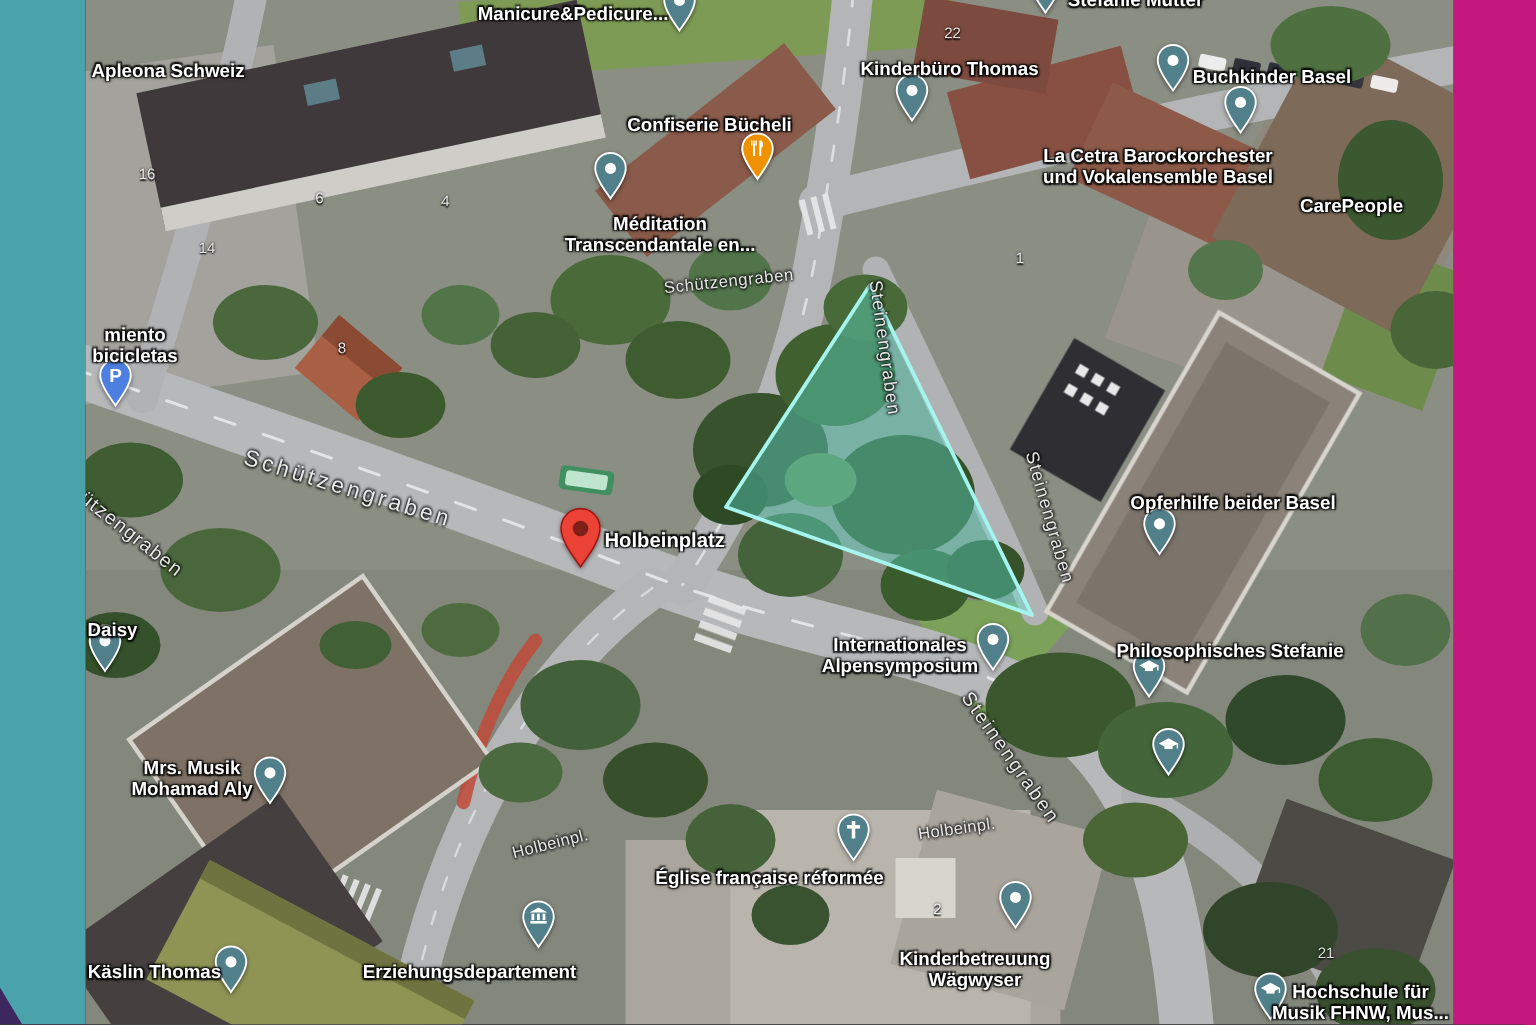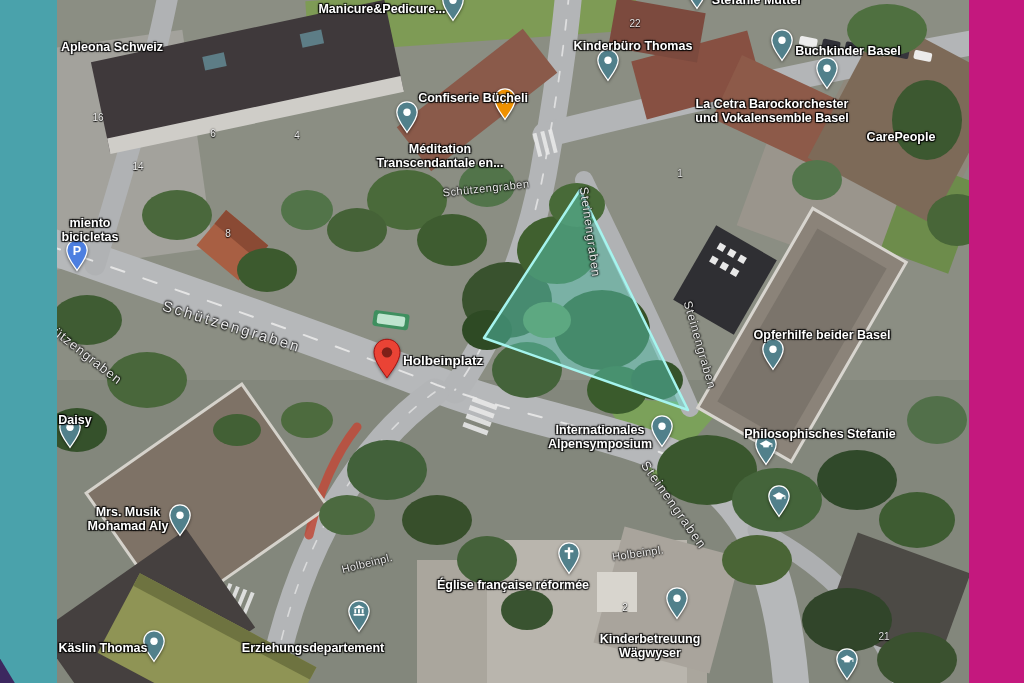--- a/index.html
+++ b/index.html
@@ -262,21 +262,21 @@
         <div>CarePeople</div>
       </div>
       <div class="pin" style="left: 448px; top: 121px;"><svg width="24" height="33" viewBox="0 0 24 34">
           <path d="M12 1C6 1 1.5 5.6 1.5 11.5c0 7.6 8.1 16.9 10.5 20.8 2.4-3.9 10.5-13.2 10.5-20.8C22.5 5.6 18 1 12 1z" fill="#ef9100" stroke="#fff" stroke-width="1.3"></path>
           <rect x="8.9" y="8.2" width="1.4" height="8.3" fill="#fff"></rect>
           <rect x="7.6" y="5.8" width="0.9" height="3.6" fill="#fff"></rect>
           <rect x="9.1" y="5.8" width="0.9" height="3.6" fill="#fff"></rect>
           <rect x="10.6" y="5.8" width="0.9" height="3.6" fill="#fff"></rect>
           <path d="M14.6 5.8 c1.6 1 1.6 4.2 0 5.2 v5.5 h-1.4 v-10.7z" fill="#fff"></path>
         </svg></div>
-      <div class="poi-label" style="left: 416px; top: 98px;">
+      <div class="poi-label" style="left: 416px; top: 83px;">
         <div>Confiserie Bücheli</div>
       </div>
       <div class="pin" style="left: 350px; top: 134px;"><svg width="24" height="33" viewBox="0 0 24 34">
           <path d="M12 1C6 1 1.5 5.6 1.5 11.5c0 7.6 8.1 16.9 10.5 20.8 2.4-3.9 10.5-13.2 10.5-20.8C22.5 5.6 18 1 12 1z" fill="#51808b" stroke="#fff" stroke-width="1.3"></path>
           <circle cx="12" cy="11.6" r="3.8" fill="#fff"></circle>
         </svg></div>
       <div class="poi-label" style="left: 383px; top: 156px;">
         <div>Méditation</div>
         <div>Transcendantale en...</div>
       </div>
@@ -358,20 +358,24 @@
       <div class="poi-label" style="left: 593px; top: 646px;">
         <div>Kinderbetreuung</div>
         <div>Wägwyser</div>
       </div>
       <div class="pin" style="left: 790px; top: 681px;"><svg width="24" height="33" viewBox="0 0 24 34">
           <path d="M12 1C6 1 1.5 5.6 1.5 11.5c0 7.6 8.1 16.9 10.5 20.8 2.4-3.9 10.5-13.2 10.5-20.8C22.5 5.6 18 1 12 1z" fill="#51808b" stroke="#fff" stroke-width="1.3"></path>
           <polygon points="12,7.4 18.6,11 12,14.6 5.4,11" fill="#fff"></polygon>
           <rect x="9.2" y="12.4" width="5.6" height="2.4" fill="#fff"></rect>
           <rect x="17.6" y="11" width="1" height="3.4" fill="#fff"></rect>
         </svg></div>
+      <div class="poi-label" style="left: 850px; top: 668px;">
+        <div>Hochschule für</div>
+        <div>Musik FHNW, Mus...</div>
+      </div>
       <div class="pin" style="left: 20px; top: 272px;"><svg width="24" height="33" viewBox="0 0 24 34">
           <path d="M12 1C6 1 1.5 5.6 1.5 11.5c0 7.6 8.1 16.9 10.5 20.8 2.4-3.9 10.5-13.2 10.5-20.8C22.5 5.6 18 1 12 1z" fill="#4d7fe0" stroke="#fff" stroke-width="1.3"></path>
           <text x="12" y="16" text-anchor="middle" font-size="13" font-weight="bold" fill="#fff" font-family="Liberation Sans, sans-serif">P</text>
         </svg></div>
       <div class="poi-label" style="left: 18px; top: 230px; margin-left: 15px;">
         <div>miento</div>
         <div>bicicletas</div>
       </div>
       <div class="street-label" style="left: 175px; top: 326px; font-size: 15px; letter-spacing: 2.5px; transform: translate(-50%, -50%) rotate(17deg);">Schützengraben</div>
       <div class="street-label" style="left: 21px; top: 348px; font-size: 13px; letter-spacing: 1px; transform: translate(-50%, -50%) rotate(38deg);">Schützengraben</div>

